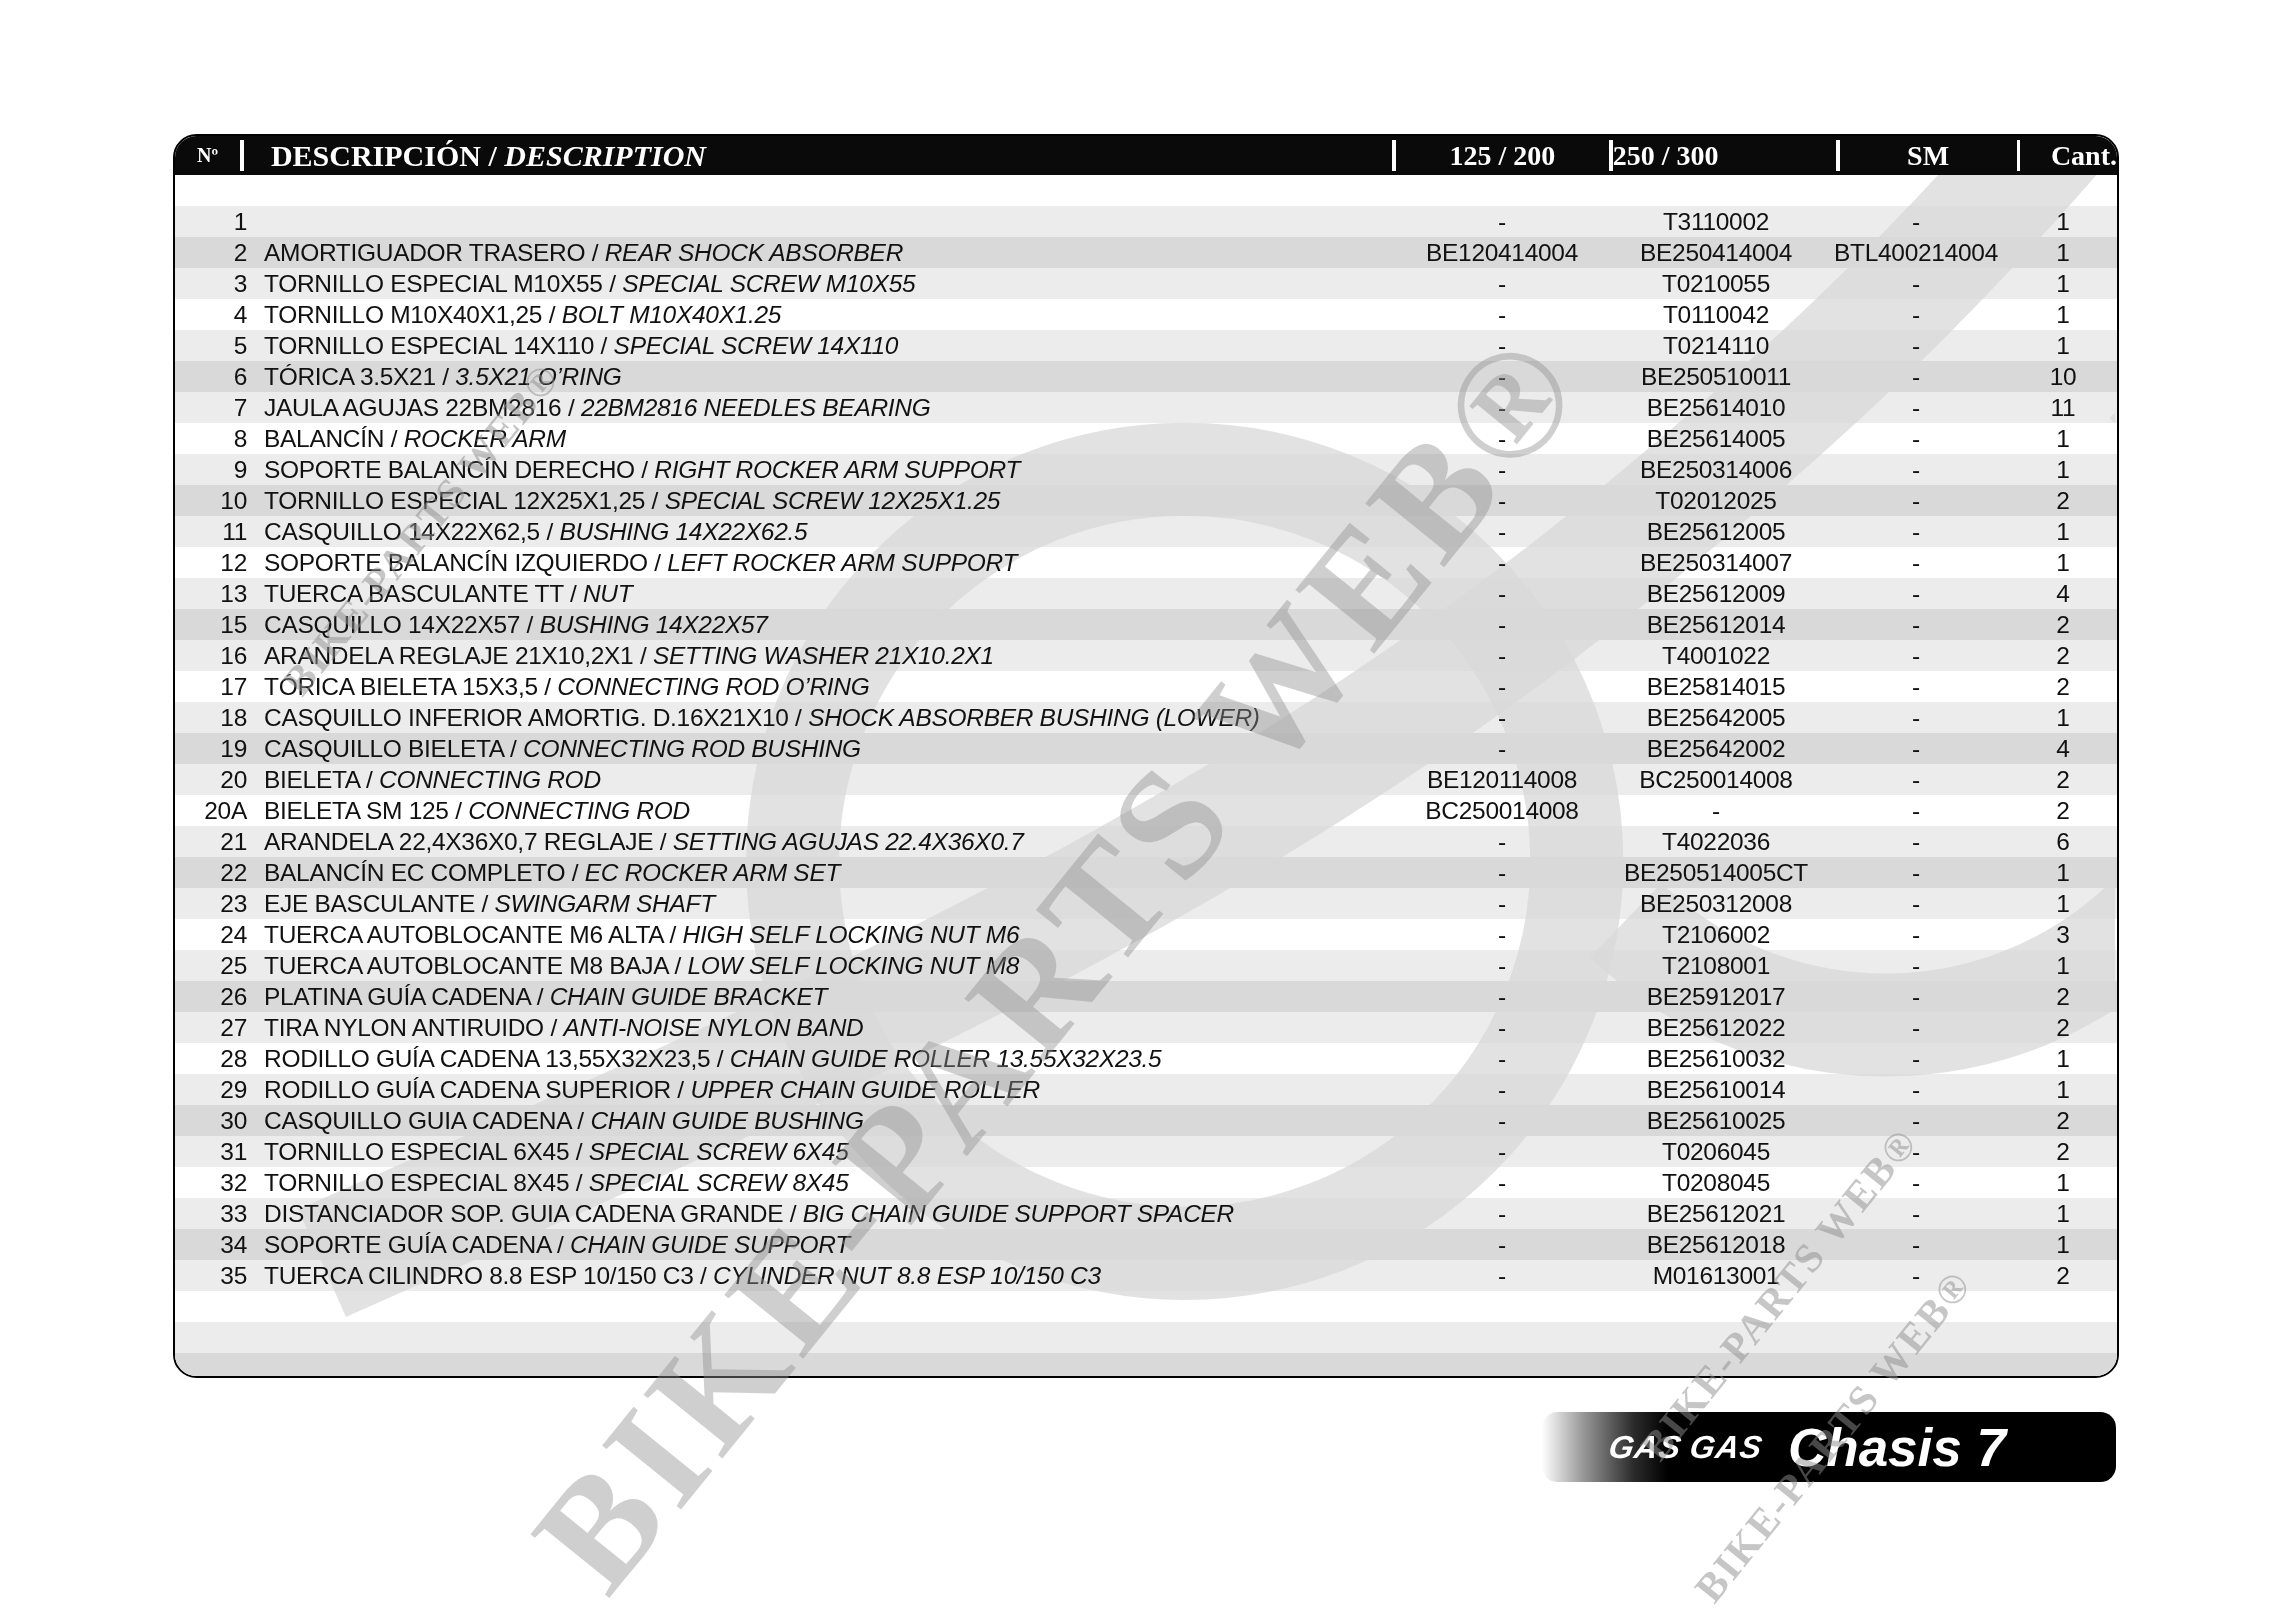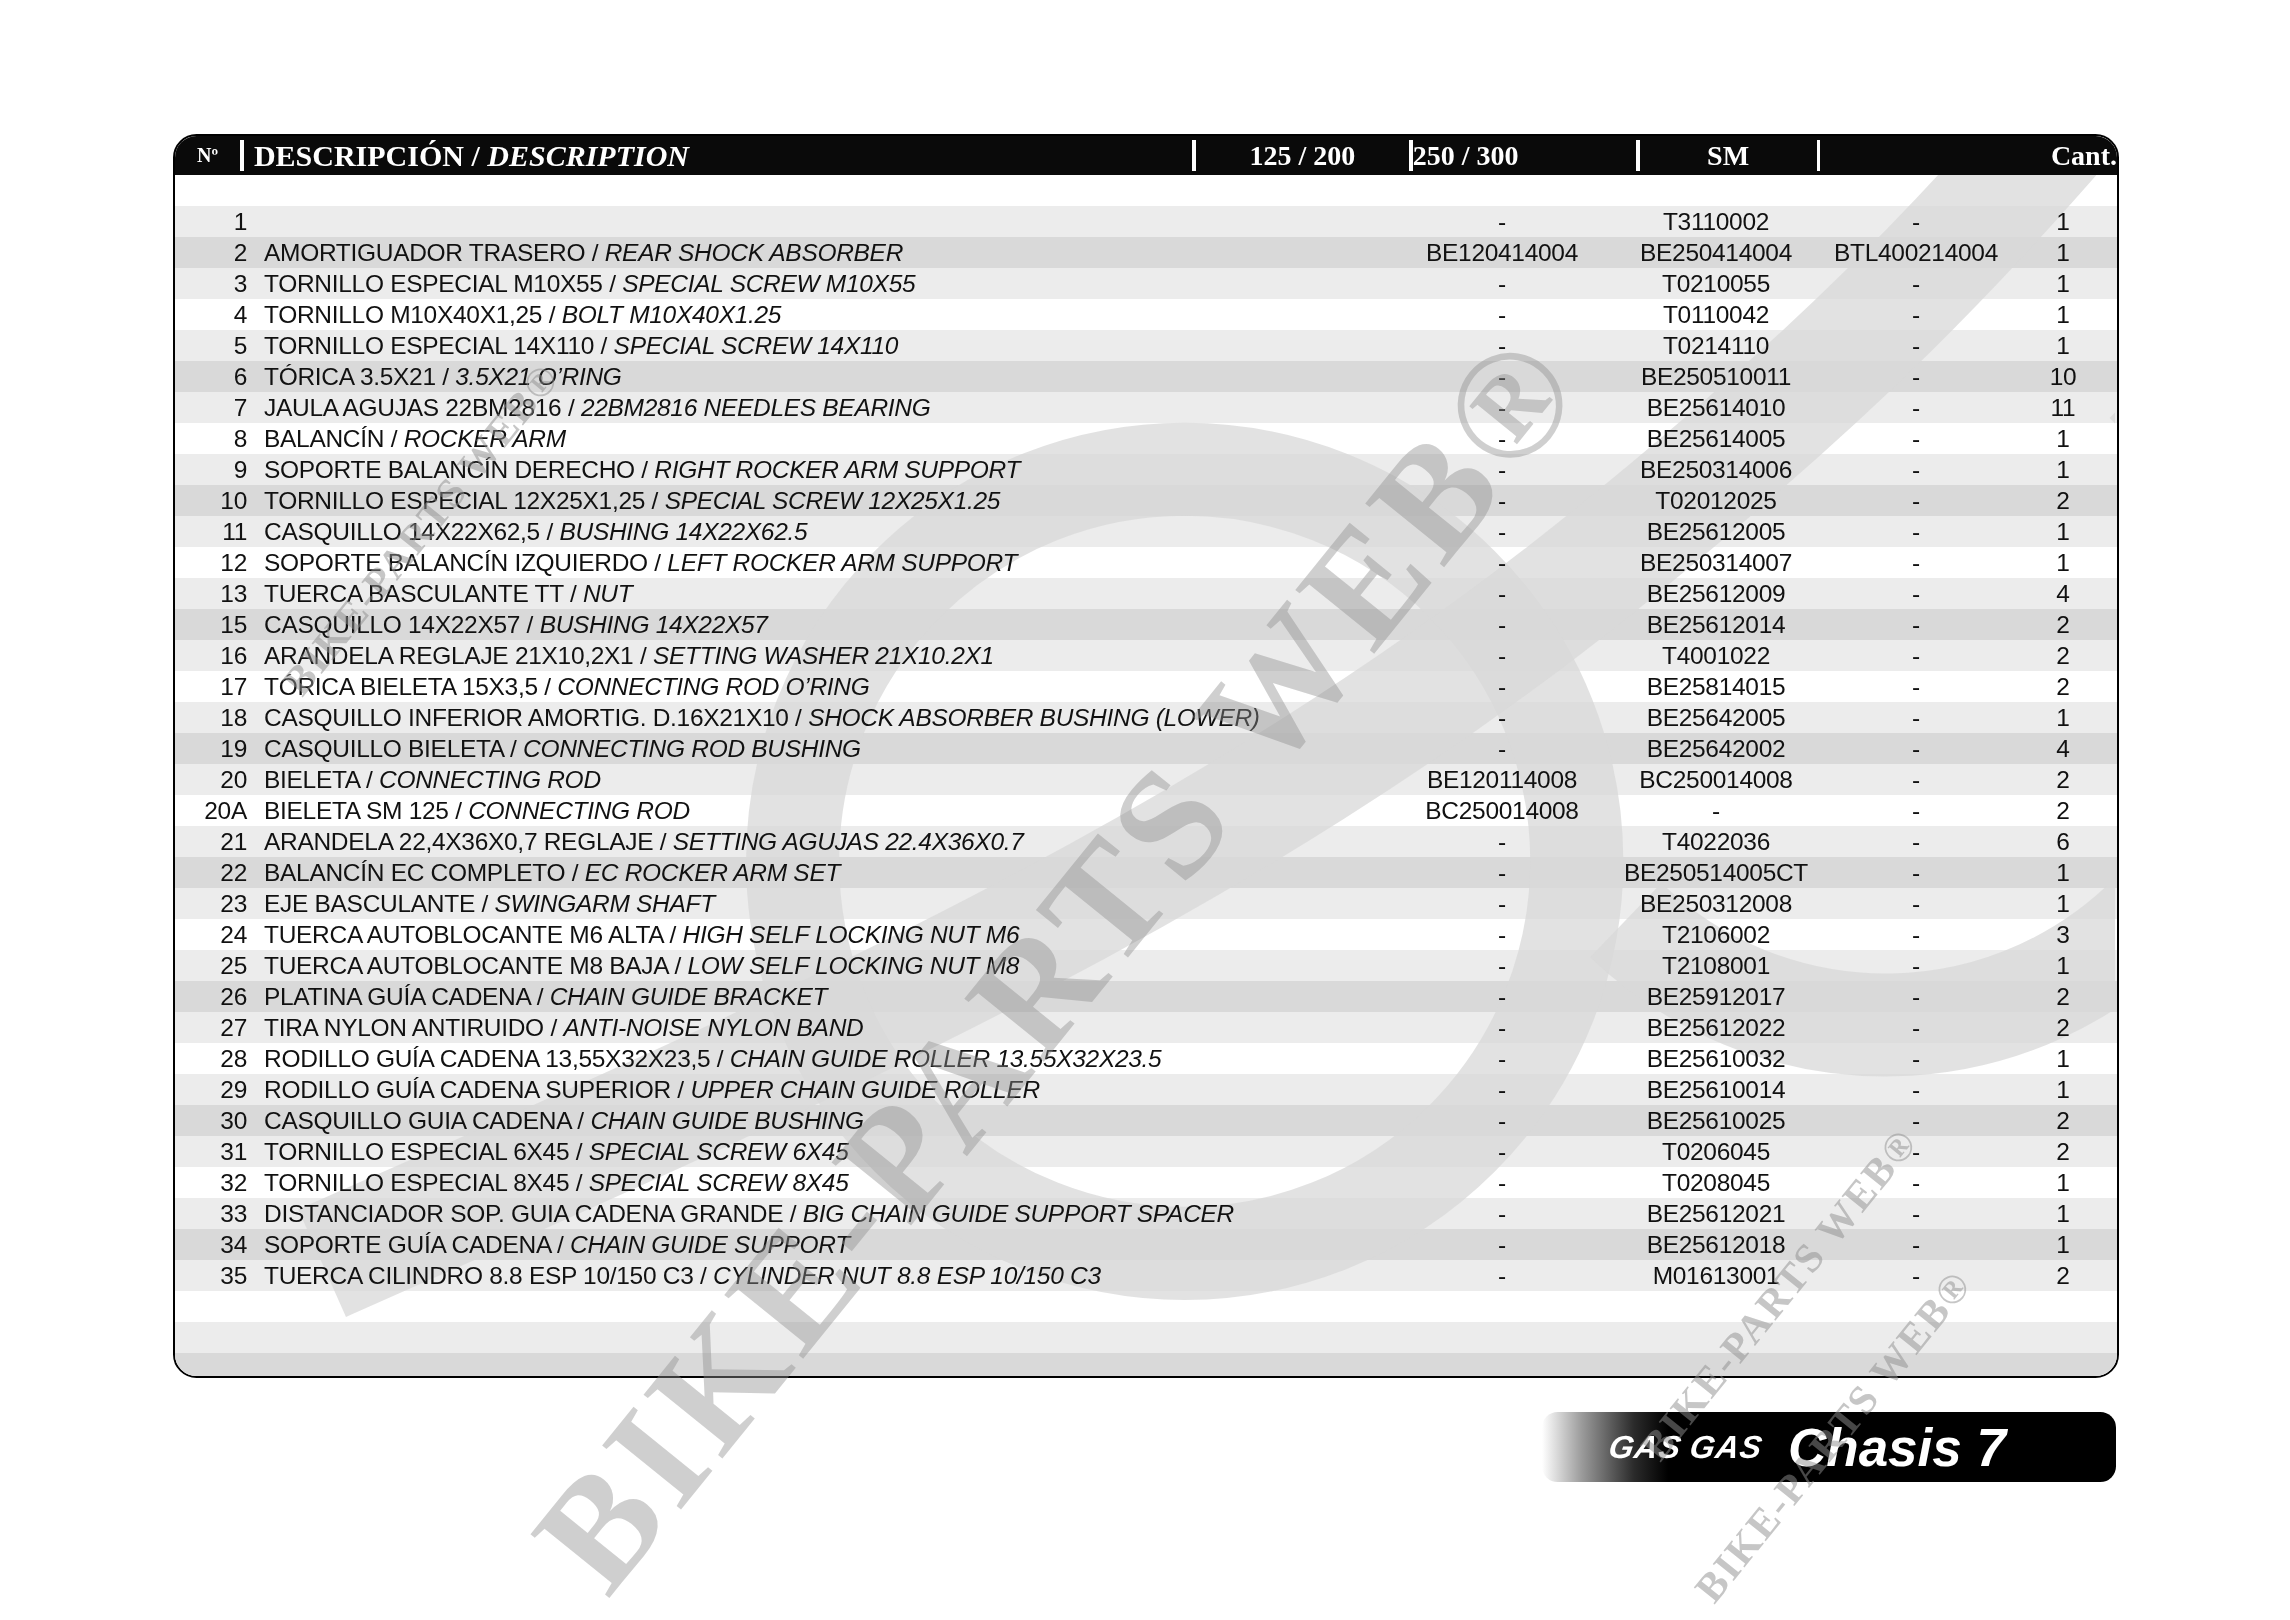--- a/index.html
+++ b/index.html
@@ -5,21 +5,21 @@
   html,body{margin:0;padding:0;background:#ffffff;}
   .page{position:relative;width:2291px;height:1620px;background:var(--page-bg,#fff);overflow:hidden;
         font-family:"Liberation Sans",sans-serif;color:#111;}
   
   .table-frame{position:absolute;left:173px;top:134px;width:1946px;height:1244px;
    border:2.9px solid #000;border-radius:23.5px;background:#fff;overflow:hidden;z-index:1;box-sizing:border-box;}
   .thead{position:relative;display:flex;align-items:center;height:39px;background:var(--header-bg,#0a0a0a);
    color:#fff;font-family:"Liberation Serif",serif;font-weight:bold;z-index:5;}
   .th{white-space:nowrap;font-size:28px;}
   .th-no{width:65px;text-align:center;font-size:20px;}
-  .th-desc{width:948px;padding-left:10px;font-size:30px;box-sizing:border-box;}
+  .th-desc{width:1148px;padding-left:27px;font-size:30px;box-sizing:border-box;}
   .th-desc .en-h{font-style:italic;}
   .th-125{width:213px;text-align:center;}
   .th-250{width:223px;text-align:left;}
   .th-sm{width:177px;text-align:center;}
   .th-cant{flex:1;text-align:right;}
   .vsep{width:3.9px;height:31px;background:#fff;}
   
   .tbody{position:relative;}
   .band{position:relative;height:31px;}
   .band.light{background:var(--stripe-light,#ececec);}

